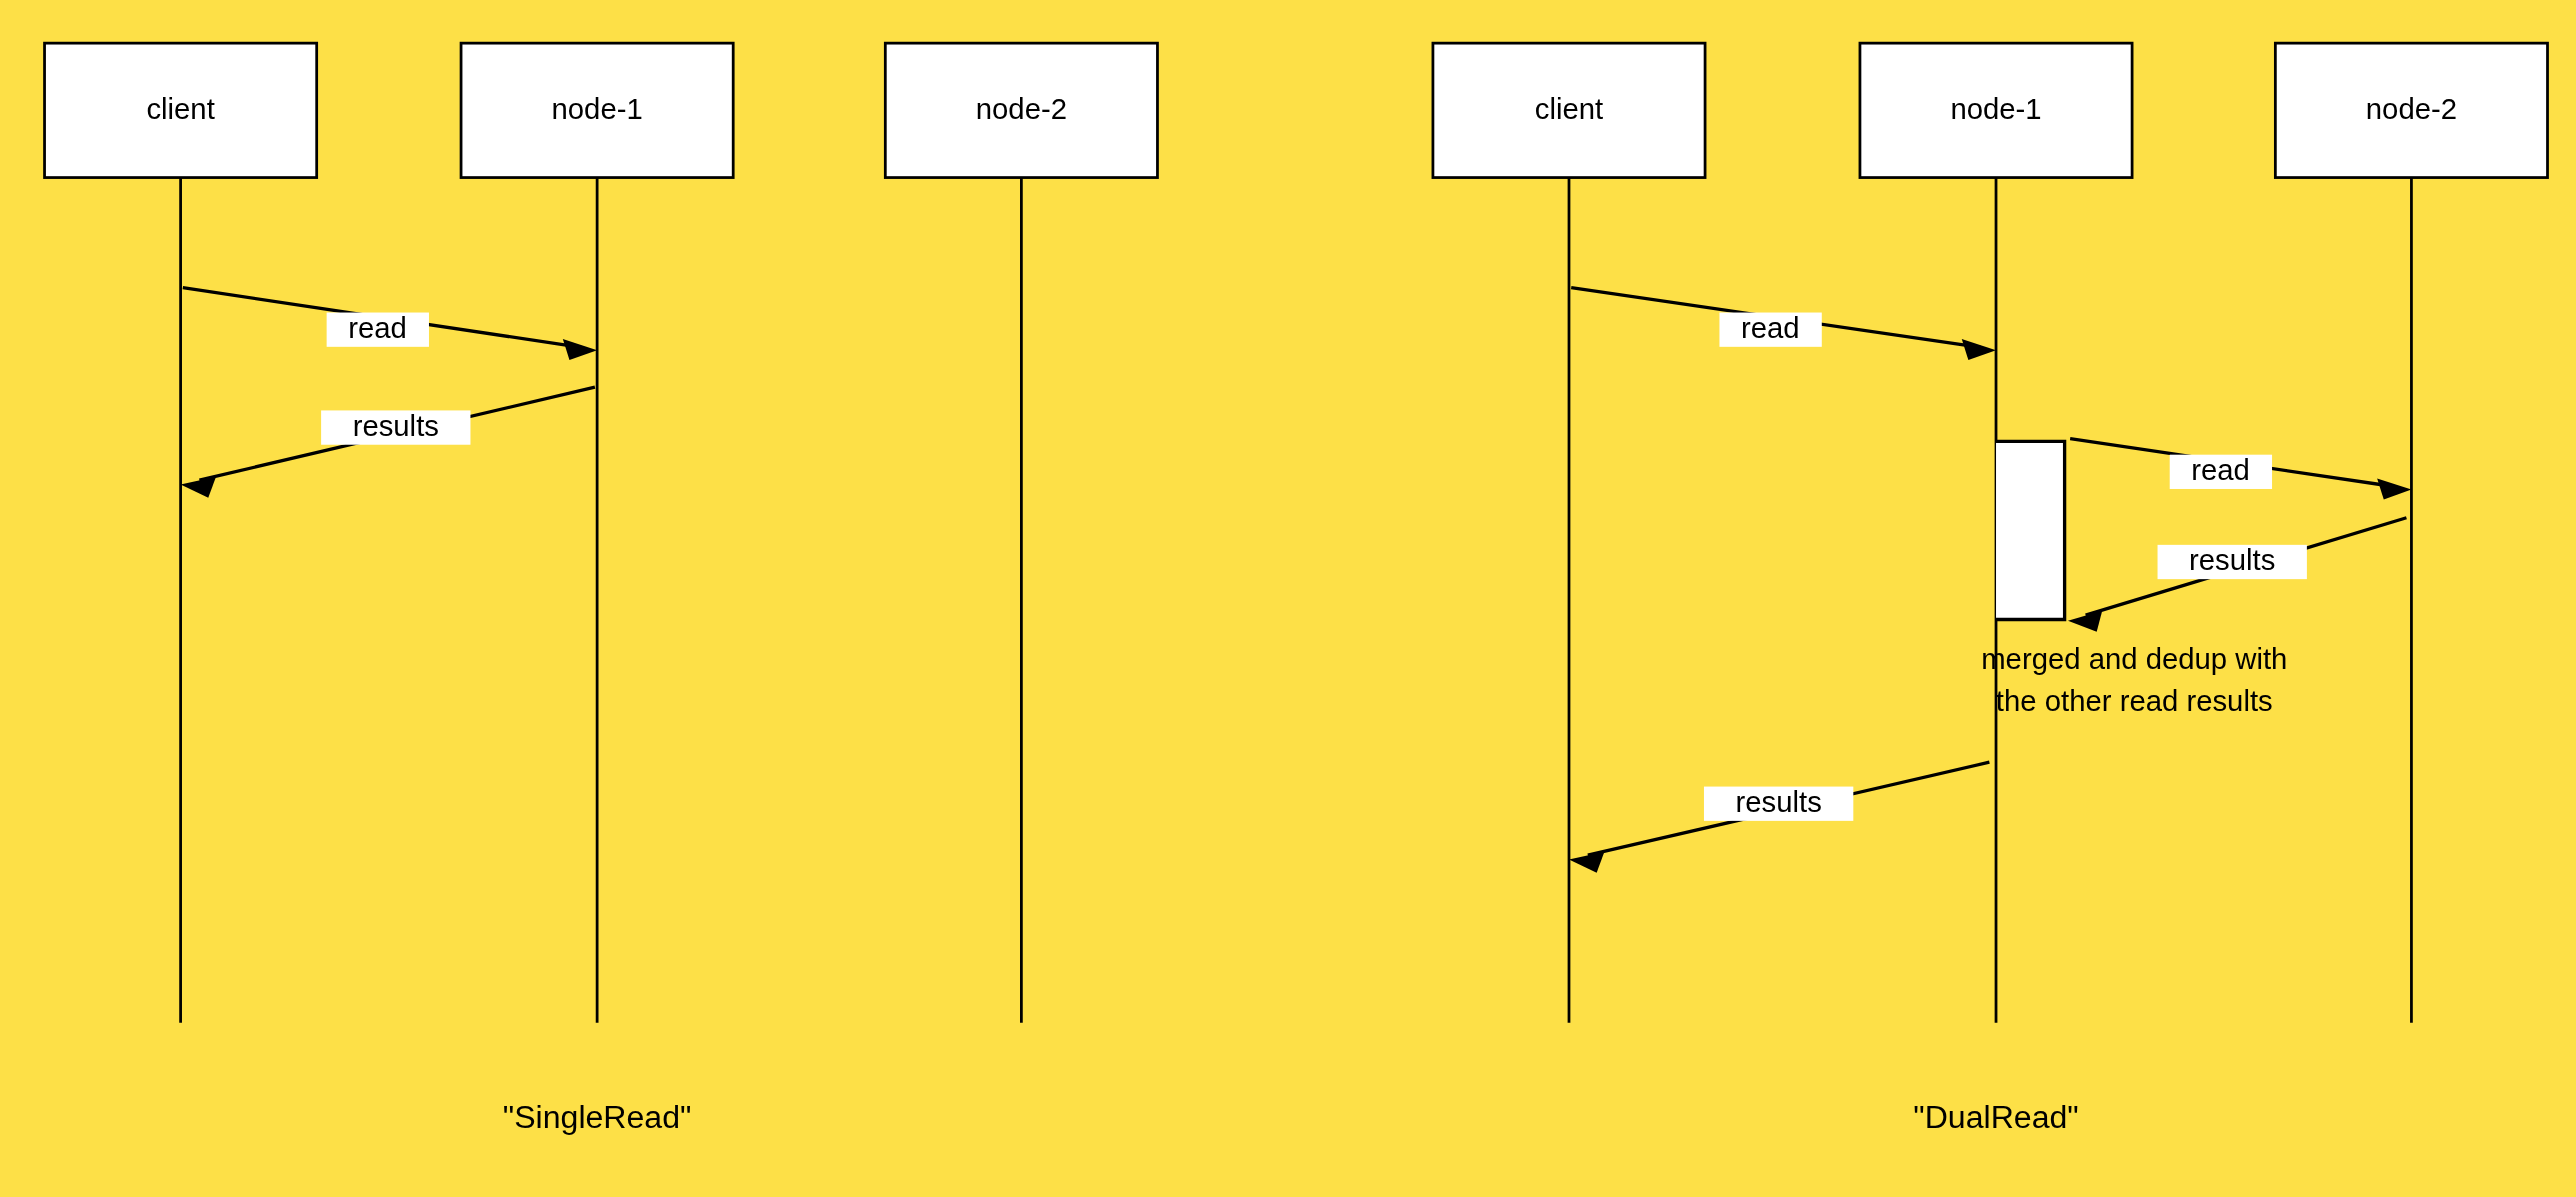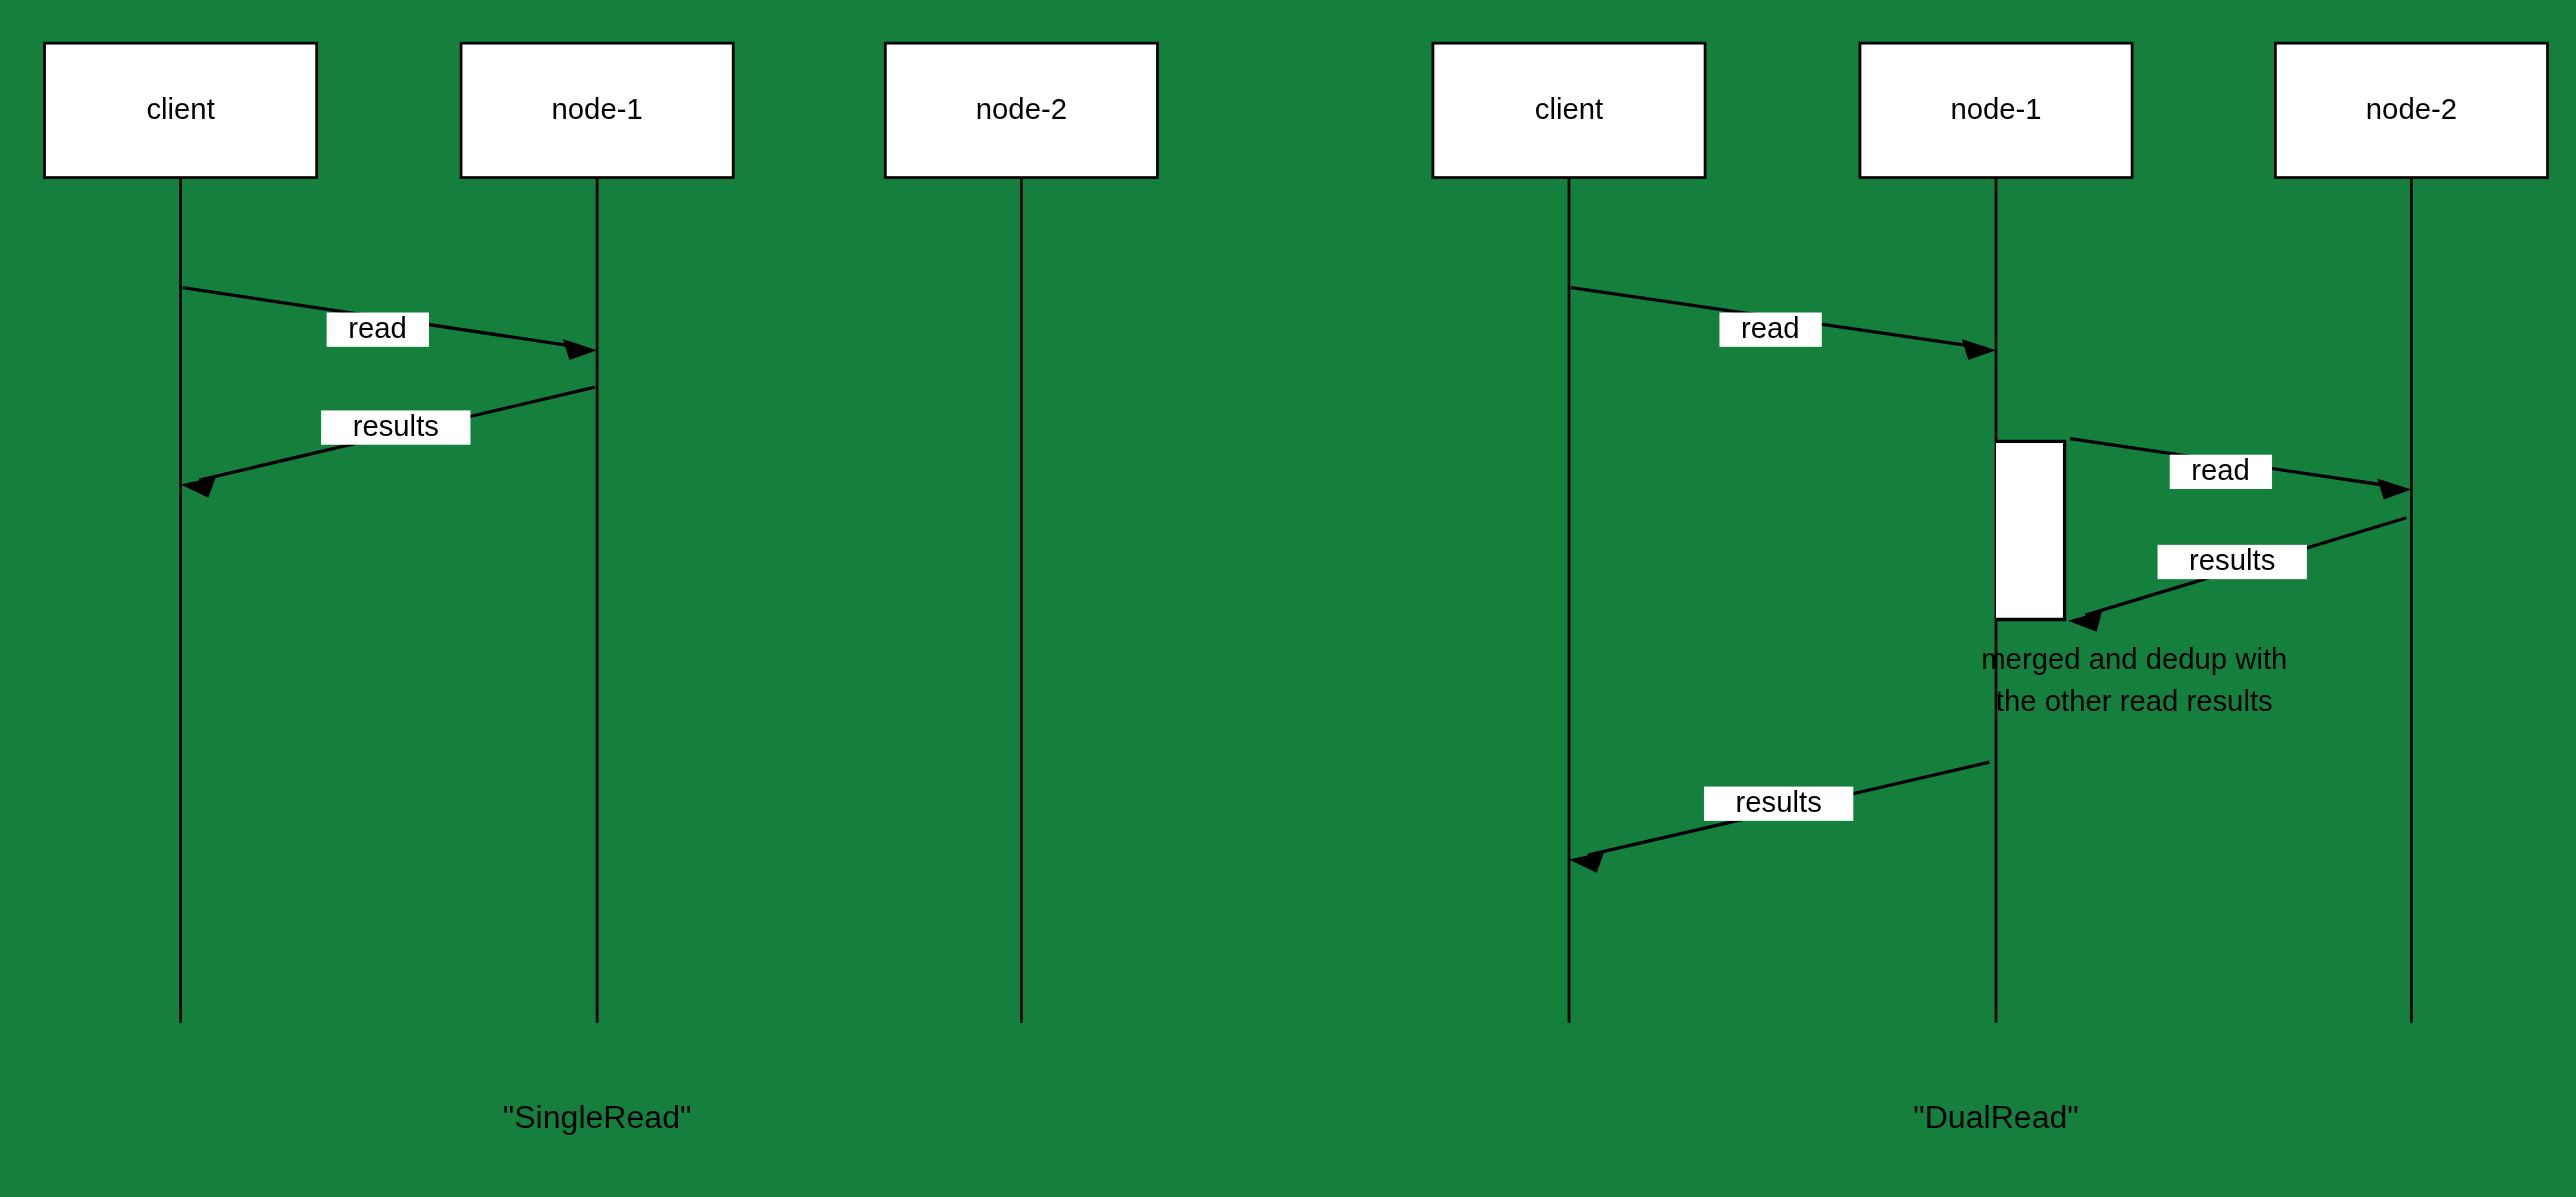--- a/index.html
+++ b/index.html
@@ -9,21 +9,21 @@
     background: #ffffff;
   }
   body {
     font-family: "Liberation Sans", sans-serif;
     color: #000000;
   }
   #canvas {
     position: relative;
     width: 2576px;
     height: 1197px;
-    background: #15803d;
+    background: #fde047;
     overflow: hidden;
   }
   #diagram-svg {
     position: absolute;
     top: 0;
     left: 0;
     width: 2576px;
     height: 1197px;
     display: block;
   }

